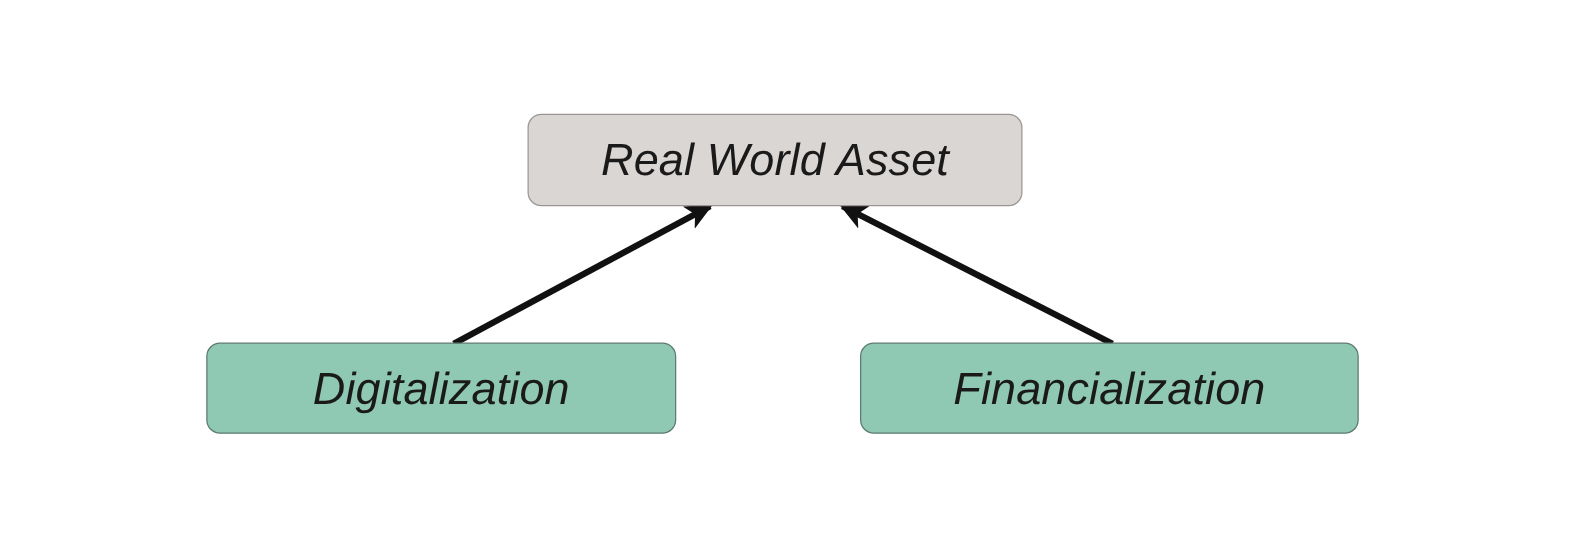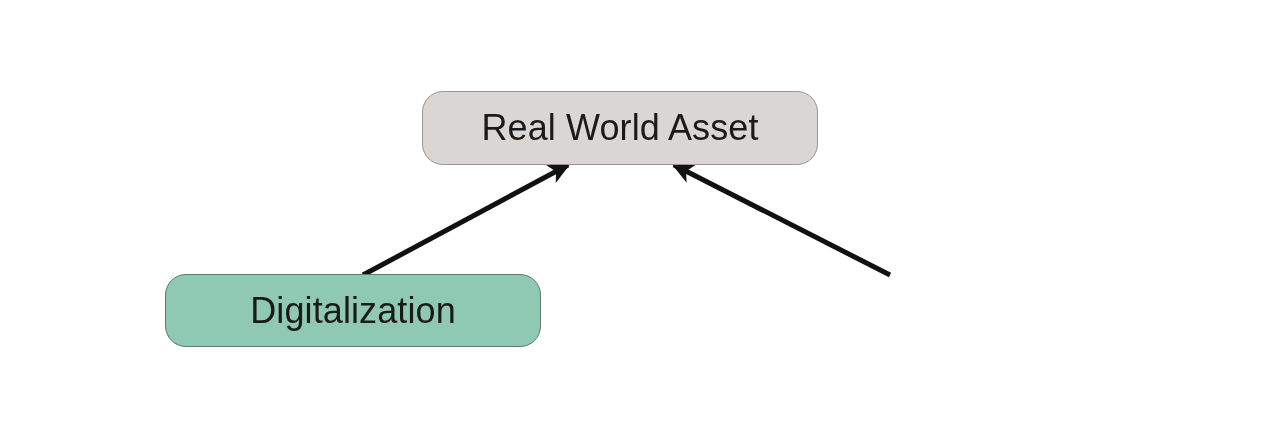--- a/index.html
+++ b/index.html
@@ -24,23 +24,24 @@
     width: 1272px;
     height: 437px;
     pointer-events: none;
   }
   .node {
     position: absolute;
     box-sizing: border-box;
     display: flex;
     align-items: center;
     justify-content: center;
-    border-radius: 21px;
+    border-radius: 11px;
     border-style: solid;
     border-width: 1.5px;
+    font-style: italic;
   }
   .node-label {
     color: #1a1a1a;
     font-family: "Liberation Sans", sans-serif;
     font-weight: 400;
     letter-spacing: 0.1px;
     line-height: 1;
     white-space: nowrap;
   }
   
@@ -98,14 +99,17 @@
   </svg>
 
   <div class="node" id="node-root">
     <span class="node-label">Real World Asset</span>
   </div>
 
   <div class="node" id="node-digitalization">
     <span class="node-label">Digitalization</span>
   </div>
 
+  <div class="node" id="node-financialization">
+    <span class="node-label">Financialization</span>
+  </div>
 
 </div>
 
 </body></html>

